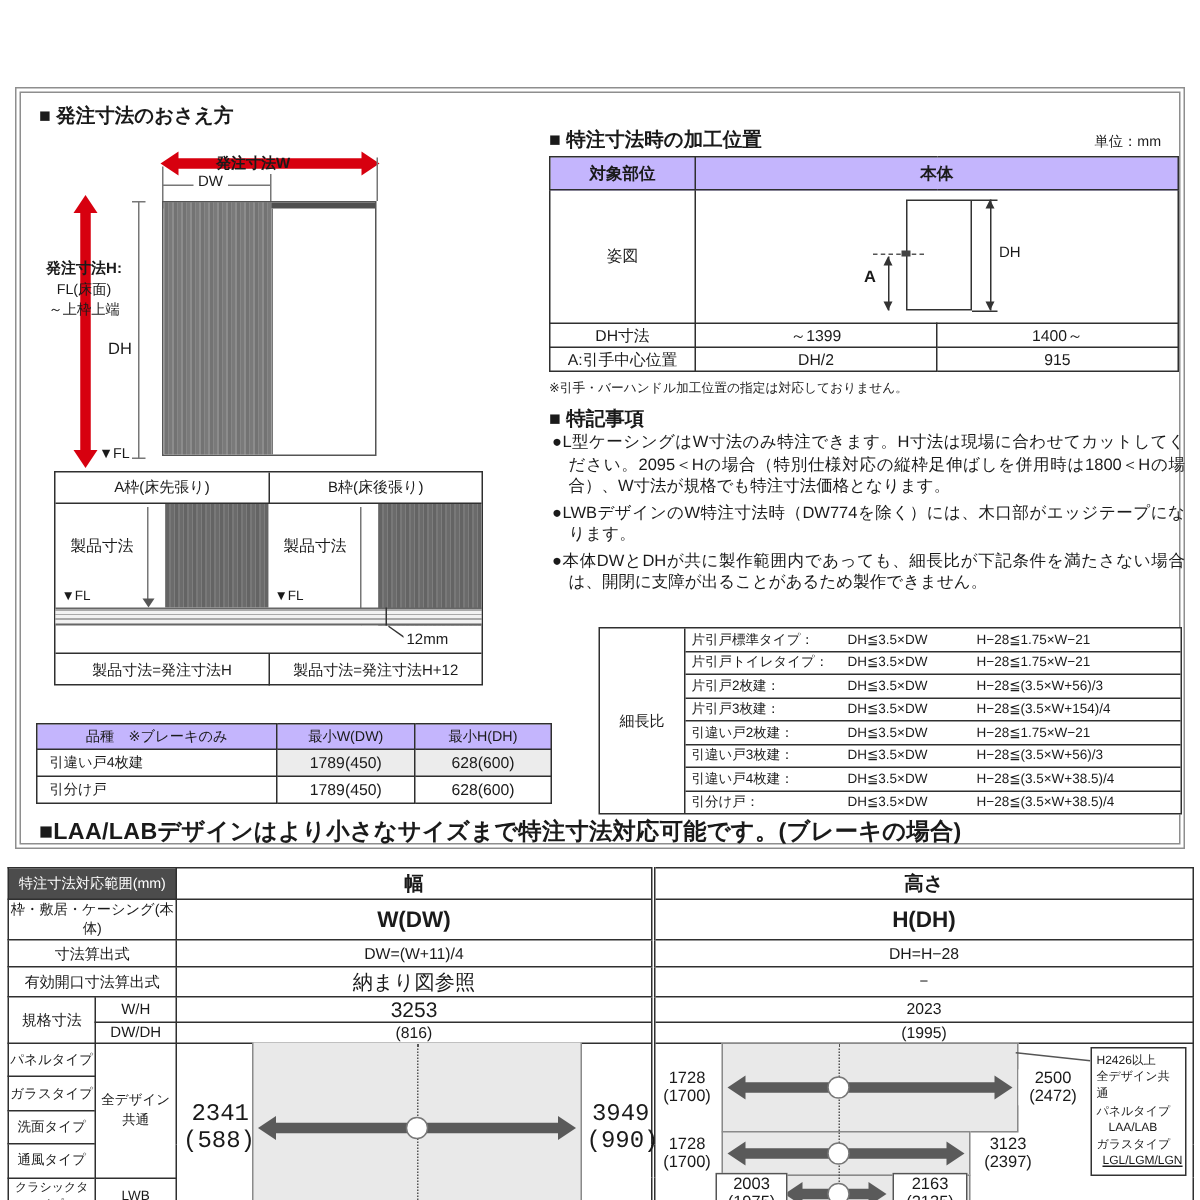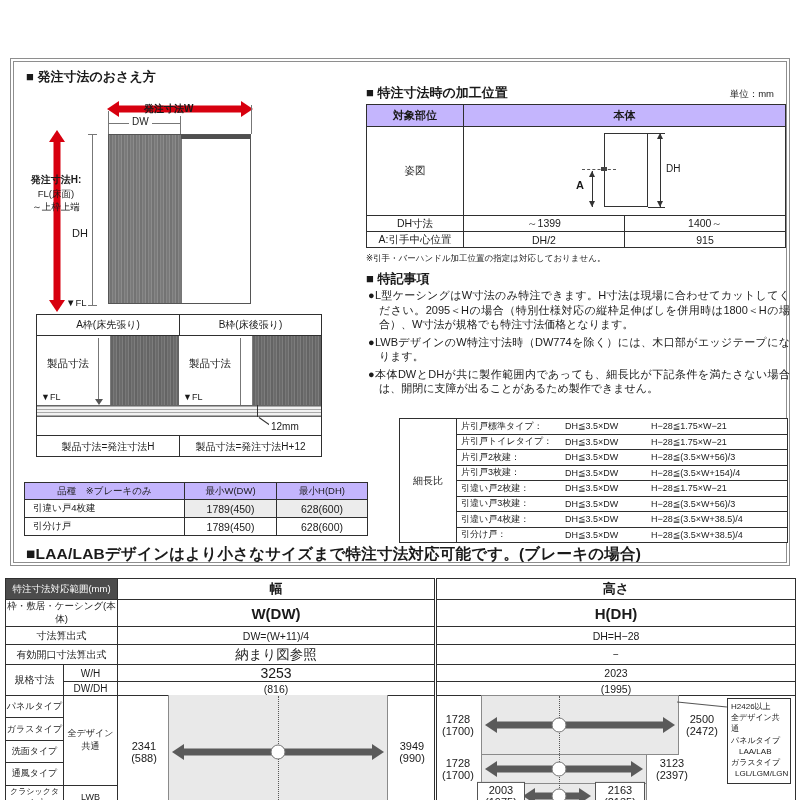--- a/index.html
+++ b/index.html
@@ -61,21 +61,21 @@
   .range .dark{background:#4c4c4c;color:#fff;font-size:9.5px;}
   .range .big{font-size:15px;font-weight:bold;}
   .range .wh{font-size:13px;font-weight:bold;}
   .range .dbl{border-left:3px double #2f2f2f;}
   .range .typec{font-size:9px;}
   .diagcell{position:relative;padding:0;}
   .shade{position:absolute;background:#e9e9e9;border:1px solid #8a8a8a;box-sizing:border-box;}
   .dotv{position:absolute;width:0;border-left:1px dotted #555;}
   .circ{position:absolute;width:15px;height:15px;border-radius:50%;background:#fff;border:1px solid #777;
         transform:translate(-50%,-50%);box-sizing:border-box;}
-  .rlab{position:absolute;font-size:11px;line-height:1.1;text-align:center;transform:translateY(-50%);}
+  .rlab{position:absolute;font-size:16px;line-height:1.1;text-align:right;transform:translateY(-50%);font-family:Liberation Mono, monospace;}
   .rlab2{position:absolute;font-size:11px;line-height:1.1;text-align:center;transform:translateY(-50%);}
   .wbox{background:#fff;border:1px solid #555;padding:1px 2px;}
   .notebox{position:absolute;border:1px solid #333;background:#fff;font-size:8px;line-height:1.4;
            text-align:left;padding:2px 3px;box-sizing:border-box;}
 </style>
 </head>
 <body>
 
 <div class="page">
 
@@ -384,21 +384,21 @@
             <div>(2135)</div>
           </div>
 
           <div class="dimline" style="left:240px;top:8px;width:50px;height:1px;background:#555;transform:rotate(6deg);"></div>
           <div class="notebox" style="left:290px;top:2px;width:64px;height:86px;">
             <div>H2426以上</div>
             <div>全デザイン共通</div>
             <div>パネルタイプ</div>
             <div style="padding-left:8px;">LAA/LAB</div>
             <div>ガラスタイプ</div>
-            <div style="padding-left:4px;">LGL/LGM/LGN</div>
+            <div style="padding-left:4px;text-decoration:underline;">LGL/LGM/LGN</div>
           </div>
         </div>
       </td>
     </tr>
     <tr>
       <td class="typec" style="height:22px;">ガラスタイプ</td>
     </tr>
     <tr>
       <td class="typec" style="height:22px;">洗面タイプ</td>
     </tr>

